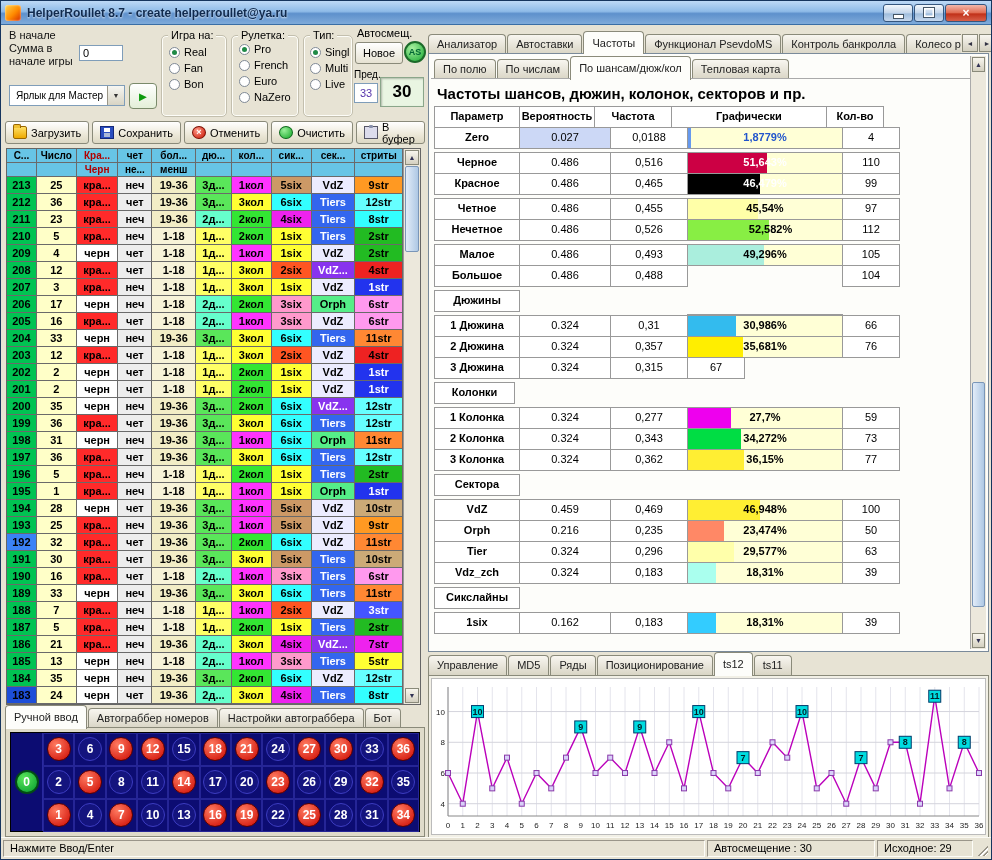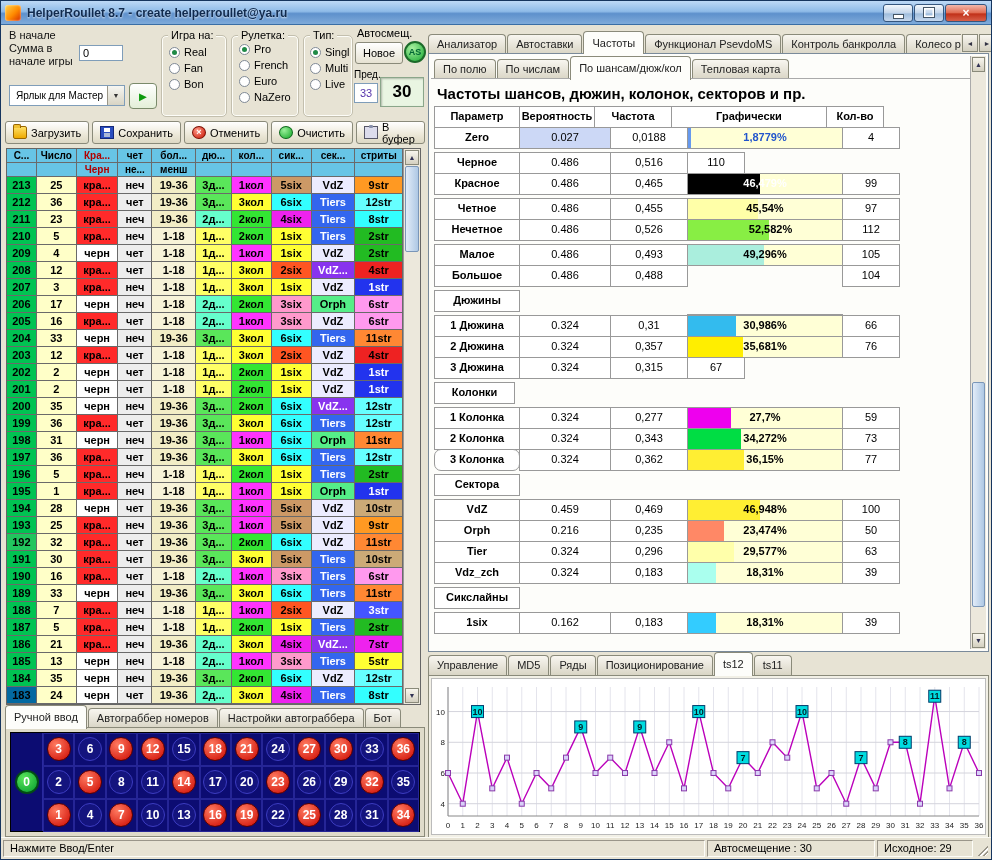--- a/index.html
+++ b/index.html
@@ -508,21 +508,21 @@
           <div class="hcell" style="width: 42px; background: rgb(255, 42, 42); color: rgb(0, 0, 0);">кра...</div>
           <div class="hcell" style="width: 34px; background: rgb(237, 237, 237); color: rgb(0, 0, 0);">неч</div>
           <div class="hcell" style="width: 44px; background: rgb(242, 237, 198); color: rgb(0, 0, 0);">19-36</div>
           <div class="hcell" style="width: 36px; background: rgb(90, 230, 90); color: rgb(0, 0, 0);">3д...</div>
           <div class="hcell" style="width: 40px; background: rgb(255, 51, 255); color: rgb(0, 0, 0);">1кол</div>
           <div class="hcell" style="width: 40px; background: rgb(204, 153, 102); color: rgb(0, 0, 0);">5six</div>
           <div class="hcell" style="width: 44px; background: rgb(236, 236, 255); color: rgb(0, 0, 0);">VdZ</div>
           <div class="hcell" style="width: 48px; background: rgb(255, 153, 34); color: rgb(0, 0, 0);">9str</div>
         </div>
         <div class="hrow">
-          <div class="hcell" style="width: 30px; background: #22c55e; color: rgb(0, 0, 0);">192</div>
+          <div class="hcell" style="width: 30px; background: #3b82f6; color: rgb(0, 0, 0);">192</div>
           <div class="hcell" style="width: 40px; background: rgb(255, 255, 200); color: rgb(0, 0, 0);">32</div>
           <div class="hcell" style="width: 42px; background: rgb(255, 42, 42); color: rgb(0, 0, 0);">кра...</div>
           <div class="hcell" style="width: 34px; background: rgb(237, 237, 237); color: rgb(0, 0, 0);">чет</div>
           <div class="hcell" style="width: 44px; background: rgb(242, 237, 198); color: rgb(0, 0, 0);">19-36</div>
           <div class="hcell" style="width: 36px; background: rgb(90, 230, 90); color: rgb(0, 0, 0);">3д...</div>
           <div class="hcell" style="width: 40px; background: rgb(51, 230, 51); color: rgb(0, 0, 0);">2кол</div>
           <div class="hcell" style="width: 40px; background: rgb(51, 255, 255); color: rgb(0, 0, 0);">6six</div>
           <div class="hcell" style="width: 44px; background: rgb(236, 236, 255); color: rgb(0, 0, 0);">VdZ</div>
           <div class="hcell" style="width: 48px; background: rgb(255, 136, 51); color: rgb(0, 0, 0);">11str</div>
         </div>
@@ -616,21 +616,21 @@
           <div class="hcell" style="width: 42px; background: rgb(255, 255, 255); color: rgb(0, 0, 0);">черн</div>
           <div class="hcell" style="width: 34px; background: rgb(237, 237, 237); color: rgb(0, 0, 0);">неч</div>
           <div class="hcell" style="width: 44px; background: rgb(242, 237, 198); color: rgb(0, 0, 0);">19-36</div>
           <div class="hcell" style="width: 36px; background: rgb(90, 230, 90); color: rgb(0, 0, 0);">3д...</div>
           <div class="hcell" style="width: 40px; background: rgb(51, 230, 51); color: rgb(0, 0, 0);">2кол</div>
           <div class="hcell" style="width: 40px; background: rgb(51, 255, 255); color: rgb(0, 0, 0);">6six</div>
           <div class="hcell" style="width: 44px; background: rgb(236, 236, 255); color: rgb(0, 0, 0);">VdZ</div>
           <div class="hcell" style="width: 48px; background: rgb(102, 255, 255); color: rgb(0, 0, 0);">12str</div>
         </div>
         <div class="hrow">
-          <div class="hcell" style="width: 30px; background: #0369a1; color: rgb(0, 0, 0);">183</div>
+          <div class="hcell" style="width: 30px; background: #1d4ed8; color: rgb(0, 0, 0);">183</div>
           <div class="hcell" style="width: 40px; background: rgb(255, 255, 200); color: rgb(0, 0, 0);">24</div>
           <div class="hcell" style="width: 42px; background: rgb(255, 255, 255); color: rgb(0, 0, 0);">черн</div>
           <div class="hcell" style="width: 34px; background: rgb(237, 237, 237); color: rgb(0, 0, 0);">чет</div>
           <div class="hcell" style="width: 44px; background: rgb(242, 237, 198); color: rgb(0, 0, 0);">19-36</div>
           <div class="hcell" style="width: 36px; background: rgb(102, 255, 204); color: rgb(0, 0, 0);">2д...</div>
           <div class="hcell" style="width: 40px; background: rgb(255, 255, 51); color: rgb(0, 0, 0);">3кол</div>
           <div class="hcell" style="width: 40px; background: rgb(238, 34, 238); color: rgb(0, 0, 0);">4six</div>
           <div class="hcell" style="width: 44px; background: rgb(51, 102, 238); color: rgb(255, 255, 255);">Tiers</div>
           <div class="hcell" style="width: 48px; background: rgb(51, 255, 255); color: rgb(0, 0, 0);">8str</div>
         </div>
@@ -803,20 +803,24 @@
           <div class="fcell graph" style="width: 156px;">
             <div class="bar" style="width: 1.9%; background: rgb(102, 153, 238);"></div>
             <div class="pct" style="color: rgb(34, 85, 204);">1,8779%</div>
           </div>
           <div class="fcell " style="width: 58px;">4</div>
         </div>
         <div class="frow">
           <div class="fcell param" style="width: 86px;">Черное</div>
           <div class="fcell " style="width: 92px;">0.486</div>
           <div class="fcell " style="width: 78px;">0,516</div>
+          <div class="fcell graph" style="width: 156px;">
+            <div class="bar" style="width: 51.6%; background: rgb(204, 0, 68);"></div>
+            <div class="pct" style="color: rgb(255, 255, 255);">51,643%</div>
+          </div>
           <div class="fcell " style="width: 58px;">110</div>
         </div>
         <div class="frow gap">
           <div class="fcell param" style="width: 86px;">Красное</div>
           <div class="fcell " style="width: 92px;">0.486</div>
           <div class="fcell " style="width: 78px;">0,465</div>
           <div class="fcell graph" style="width: 156px;">
             <div class="bar" style="width: 46.5%; background: rgb(0, 0, 0);"></div>
             <div class="pct" style="color: rgb(255, 255, 255);">46,479%</div>
           </div>
@@ -910,21 +914,21 @@
           <div class="fcell param" style="width: 86px;">2 Колонка</div>
           <div class="fcell " style="width: 92px;">0.324</div>
           <div class="fcell " style="width: 78px;">0,343</div>
           <div class="fcell graph" style="width: 156px;">
             <div class="bar" style="width: 34.3%; background: rgb(0, 221, 68);"></div>
             <div class="pct" style="color: rgb(0, 0, 0);">34,272%</div>
           </div>
           <div class="fcell " style="width: 58px;">73</div>
         </div>
         <div class="frow gap">
-          <div class="fcell param" style="width: 86px; border-radius: 7px;">3 Колонка</div>
+          <div class="fcell param" style="width: 86px;">3 Колонка</div>
           <div class="fcell " style="width: 92px;">0.324</div>
           <div class="fcell " style="width: 78px;">0,362</div>
           <div class="fcell graph" style="width: 156px;">
             <div class="bar" style="width: 36.2%; background: rgb(255, 238, 51);"></div>
             <div class="pct" style="color: rgb(0, 0, 0);">36,15%</div>
           </div>
           <div class="fcell " style="width: 58px;">77</div>
         </div>
         <div class="frow gap">
           <div class="fcell param" style="width: 86px;">Сектора</div>

